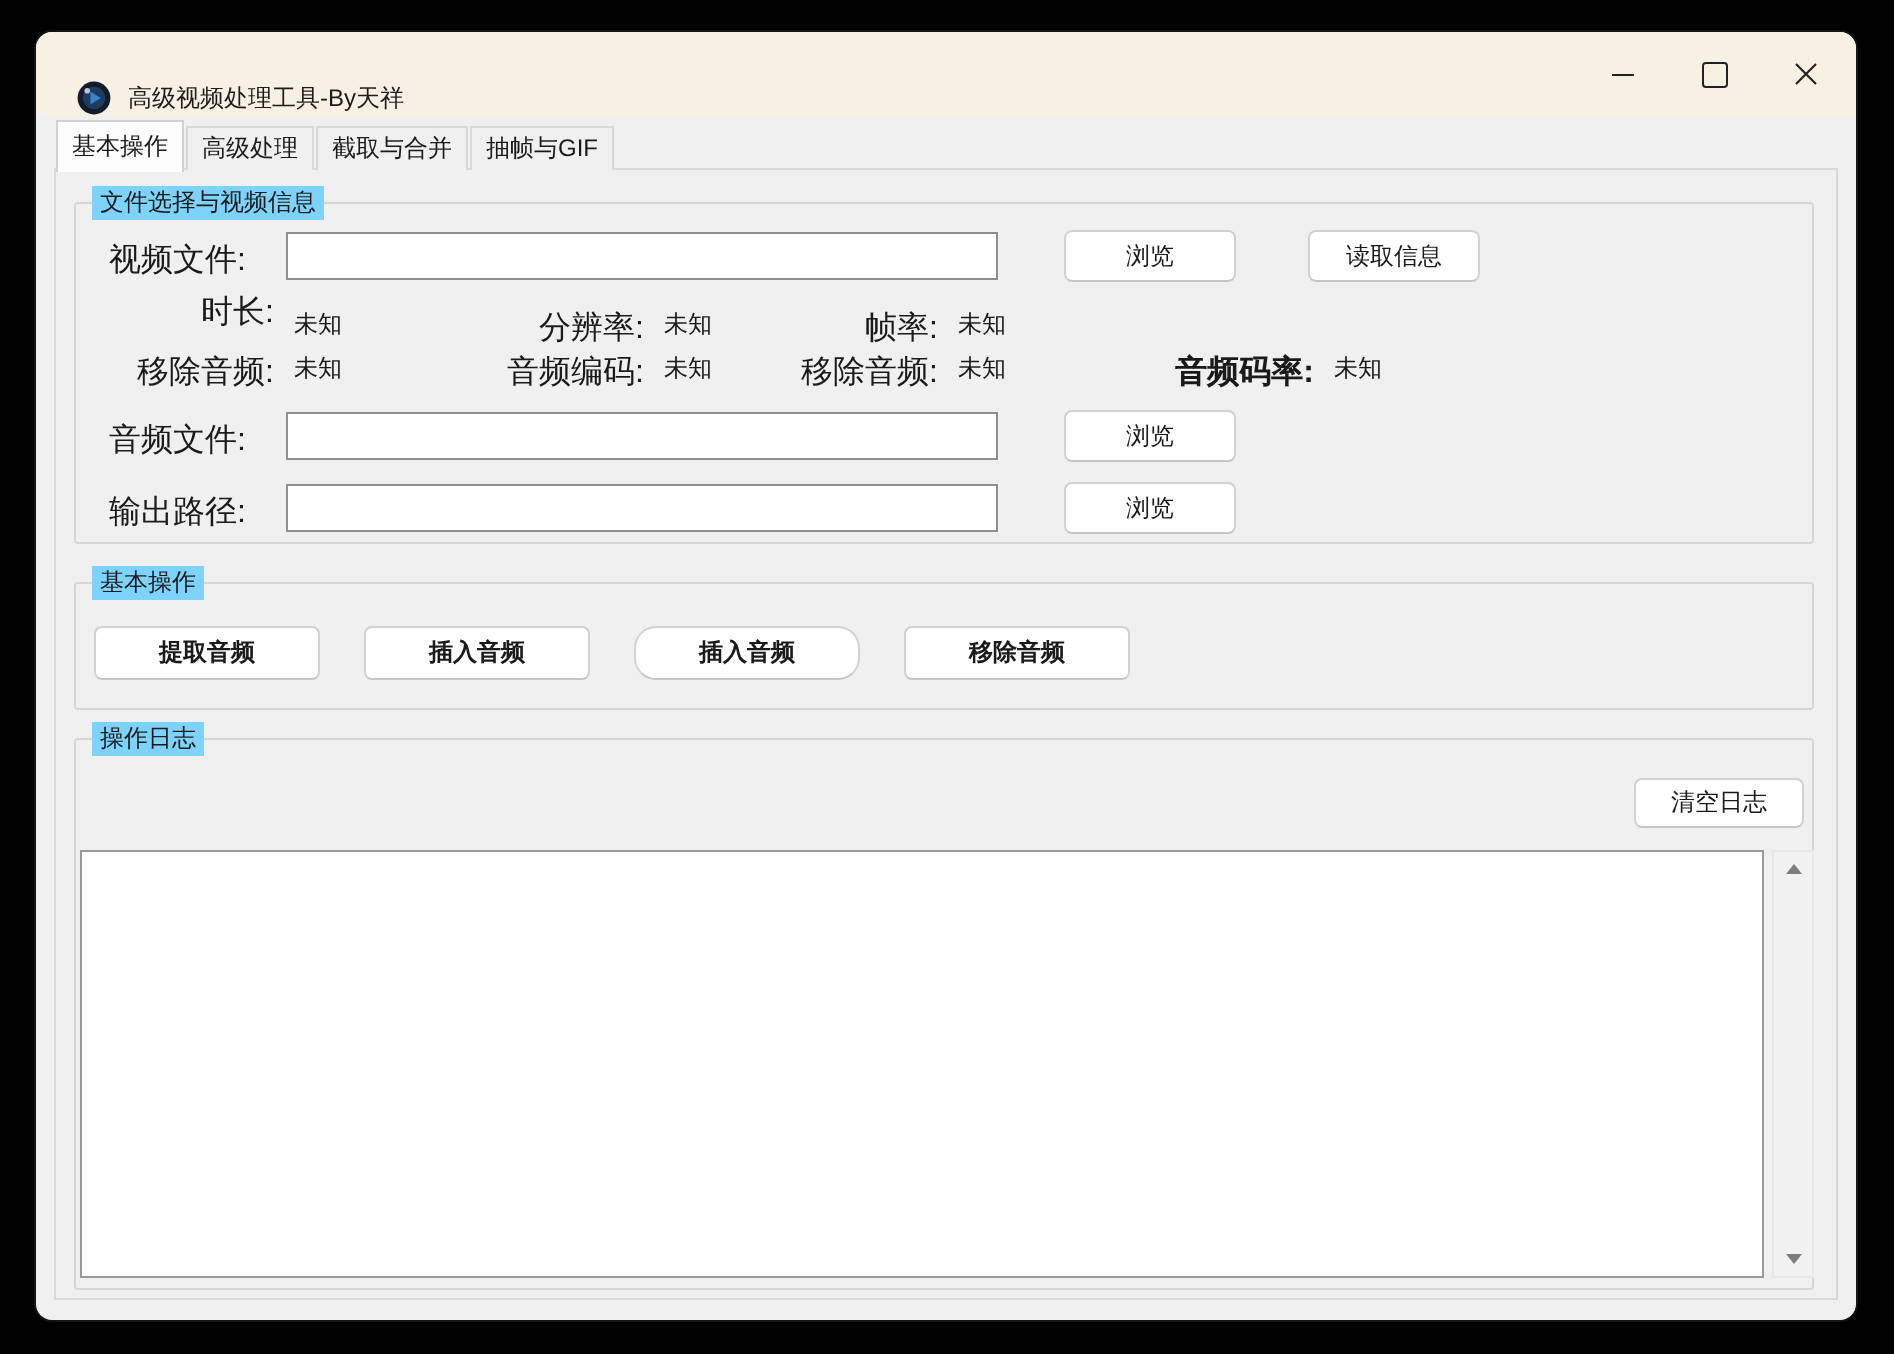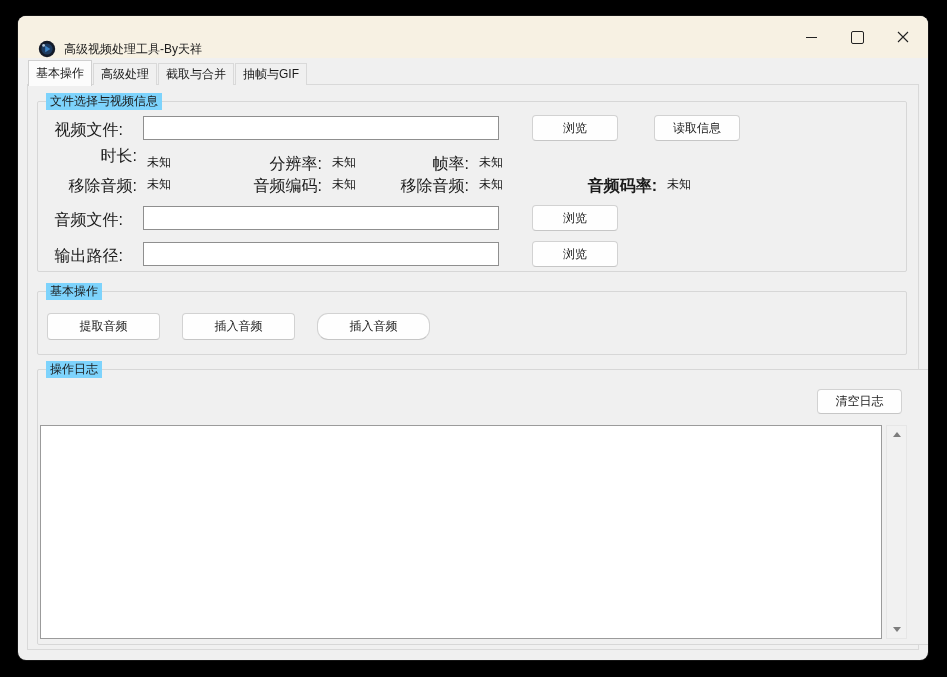--- a/index.html
+++ b/index.html
@@ -45,21 +45,21 @@
   
   .groupbox{
     position:absolute;border:1px solid #d7d7d7;border-radius:2px;background:#f0f0f0;
   }
   .groupbox .gb-label{
     position:absolute;top:-9px;left:8px;background:#7dd3fc;padding:0 4px;
     font-size:12px;color:#1a1a1a;white-space:nowrap;
   }
   #group-file{left:9px;top:16px;width:868px;height:169px;}
   #group-ops{left:9px;top:206px;width:868px;height:62px;}
-  #group-log{left:9px;top:284px;width:868px;height:274px;padding-left:23px;}
+  #group-log{left:9px;top:284px;width:868px;height:274px;}
   .lbl{
     position:absolute;font-size:16px;color:#1a1a1a;text-align:right;white-space:nowrap;height:15px;
   }
   .val{
     position:absolute;font-size:12px;color:#1a1a1a;white-space:nowrap;height:15px;text-align:right;
   }
   .entry{
     position:absolute;height:24px;width:356px;box-sizing:border-box;
     border:1px solid #8f8f8f;background:#ffffff;font-size:12px;padding:0 4px;
     font-family:"Liberation Sans","DejaVu Sans",sans-serif;color:#1a1a1a;outline:none;
@@ -89,21 +89,21 @@
   .i-v5{left:441px;top:74px;}
   .i-l6{left:480px;top:74px;width:139px;font-weight:bold;}
   .i-v6{left:629px;top:74px;}
   .lbl-audio {left:0;top:108px;width:85px;}
   .inp-audio {left:105px;top:104px;}
   .btn-browse2{left:494px;top:103px;width:86px;height:26px;}
   .lbl-output{left:0;top:144px;width:85px;}
   .inp-output{left:105px;top:140px;}
   .btn-browse3{left:494px;top:139px;width:86px;height:26px;}
   
-  .op-btn{top:21px;width:113px;height:27px;}
+  .op-btn{top:21px;width:113px;height:27px;font-weight:bold;}
   .op-0{left:9px;} .op-1{left:144px;} .op-2{left:279px;border-radius:11px;} .op-3{left:414px;}
   
   .btn-clear{left:779px;top:19px;width:85px;height:25px;}
   .log-area{
     position:absolute;left:2px;top:55px;width:842px;height:214px;box-sizing:border-box;
     background:#ffffff;border:1px solid #9b9b9b;font-size:12px;color:#1a1a1a;
     padding:2px 4px;overflow:hidden;white-space:pre-wrap;
   }
   .scrollbar{
     position:absolute;left:848px;top:55px;width:21px;height:214px;box-sizing:border-box;
@@ -182,20 +182,21 @@
       <span class="lbl lbl-output">输出路径:</span>
       <input class="entry inp-output" type="text" value="" style="">
       <div class="btn btn-browse3">浏览</div>
     </div>
 
     <div class="groupbox" id="group-ops">
       <span class="gb-label">基本操作</span>
       <div class="btn op-btn op-0">提取音频</div>
       <div class="btn op-btn op-1">插入音频</div>
       <div class="btn op-btn op-2">插入音频</div>
+      <div class="btn op-btn op-3">移除音频</div>
     </div>
 
     <div class="groupbox" id="group-log">
       <span class="gb-label">操作日志</span>
       <div class="btn btn-clear">清空日志</div>
       <div class="log-area"></div>
       <div class="scrollbar">
         <div class="sb-btn sb-up">
             <div class="tri-up"></div>
           </div>

